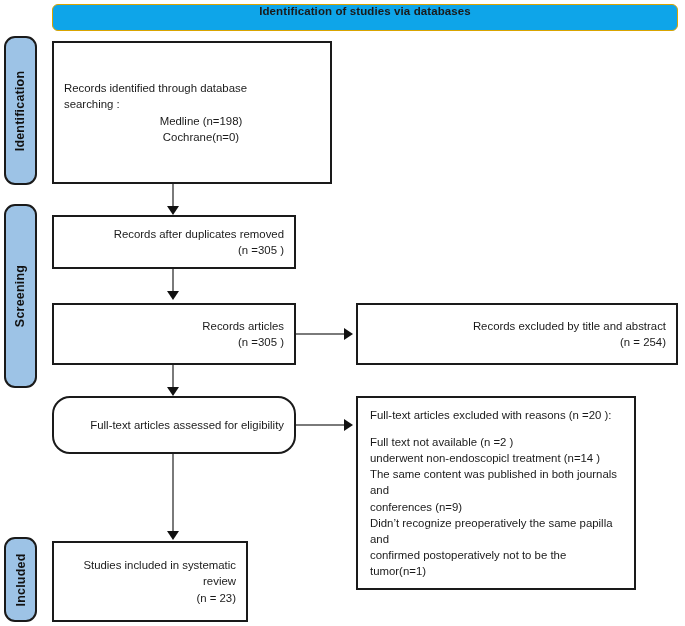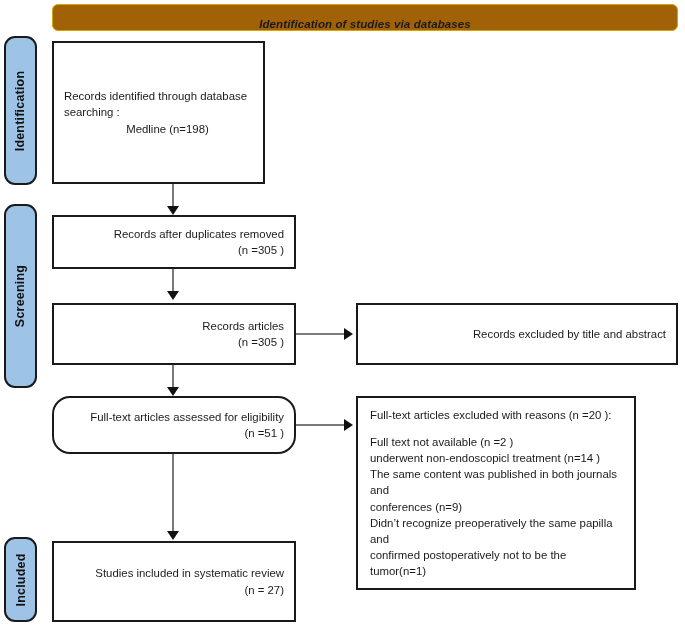--- a/index.html
+++ b/index.html
@@ -16,31 +16,30 @@
     width: 685px;
     height: 626px;
     background: #ffffff;
     overflow: hidden;
   }
 
   
   .phase-banner {
     position: absolute;
     box-sizing: border-box;
-    background: #a16207;
+    background: #0ea5e9;
     border: 1px solid #D9A400;
     border-radius: 6px;
     display: flex;
-    align-items: flex-end;
+    align-items: flex-start;
     justify-content: center;
     font-size: 11.5px;
     font-weight: bold;
     color: #1a1a1a;
     letter-spacing: 0.1px;
-    font-style: italic;
   }
 
   
   .side-pill {
     position: absolute;
     box-sizing: border-box;
     background: #9DC3E6;
     border: 2px solid #1a1a1a;
     border-radius: 11px;
     display: flex;
@@ -124,25 +123,26 @@
   </div>
 
   <div class="side-pill" style="left:4px; top:204px; width:33px; height:184px;">
     <span>Screening</span>
   </div>
 
   <div class="side-pill" style="left:4px; top:537px; width:33px; height:85px;">
     <span>Included</span>
   </div>
 
-  <div class="flow-box" style="left:52px; top:41px; width:213px; height:143px;">
+  <div class="flow-box" style="left:52px; top:41px; width:280px; height:143px;">
     <div class="box-inner left-align">
       <span class="ln-left">Records identified through database</span>
       <span class="ln-left">searching :</span>
       <span class="ln-indent">Medline (n=198)</span>
+      <span class="ln-indent">Cochrane(n=0)</span>
     </div>
   </div>
 
   <div class="v-line" style="left:172px; top:184px; width:2px; height:24px;"></div>
   <div class="arrow-down" style="left:167px; top:206px;"></div>
 
   <div class="flow-box" style="left:52px; top:215px; width:244px; height:54px;">
     <div class="box-inner">
       <span class="ln">Records after duplicates removed</span>
       <span class="ln">(n =305 )</span>
@@ -158,30 +158,30 @@
       <span class="ln">(n =305 )</span>
     </div>
   </div>
 
   <div class="h-line" style="left:296px; top:333px; width:50px; height:2px;"></div>
   <div class="arrow-right" style="left:344px; top:328px;"></div>
 
   <div class="flow-box" style="left:356px; top:303px; width:322px; height:62px;">
     <div class="box-inner">
       <span class="ln">Records excluded by title and abstract</span>
+      <span class="ln">(n = 254)</span>
     </div>
   </div>
 
   <div class="v-line" style="left:172px; top:365px; width:2px; height:24px;"></div>
   <div class="arrow-down" style="left:167px; top:387px;"></div>
 
   <div class="flow-box" style="left:52px; top:396px; width:244px; height:58px;border-radius:18px;">
     <div class="box-inner">
       <span class="ln">Full-text articles assessed for eligibility</span>
-      <span class="ln">(n =51 )</span>
     </div>
   </div>
 
   <div class="h-line" style="left:296px; top:424px; width:50px; height:2px;"></div>
   <div class="arrow-right" style="left:344px; top:419px;"></div>
 
   <div class="flow-box" style="left:356px; top:396px; width:280px; height:194px;">
     <div class="box-inner left-align" style="padding:0 12px;">
       <span class="ln">Full-text articles excluded with reasons  (n =20 ):</span>
       <span class="spacer-line"></span>
@@ -190,20 +190,20 @@
       <span class="ln">The same content was published in both journals and</span>
       <span class="ln">conferences (n=9)</span>
       <span class="ln">Didn’t recognize preoperatively the same papilla and</span>
       <span class="ln">confirmed postoperatively not to be the tumor(n=1)</span>
     </div>
   </div>
 
   <div class="v-line" style="left:172px; top:454px; width:2px; height:79px;"></div>
   <div class="arrow-down" style="left:167px; top:531px;"></div>
 
-  <div class="flow-box" style="left:52px; top:541px; width:244px; height:81px;">
+  <div class="flow-box" style="left:52px; top:541px; width:196px; height:81px;">
     <div class="box-inner">
       <span class="ln">Studies included in systematic review</span>
-      <span class="ln">(n = 27)</span>
+      <span class="ln">(n = 23)</span>
     </div>
   </div>
 
 </div>
 
 </body></html>

